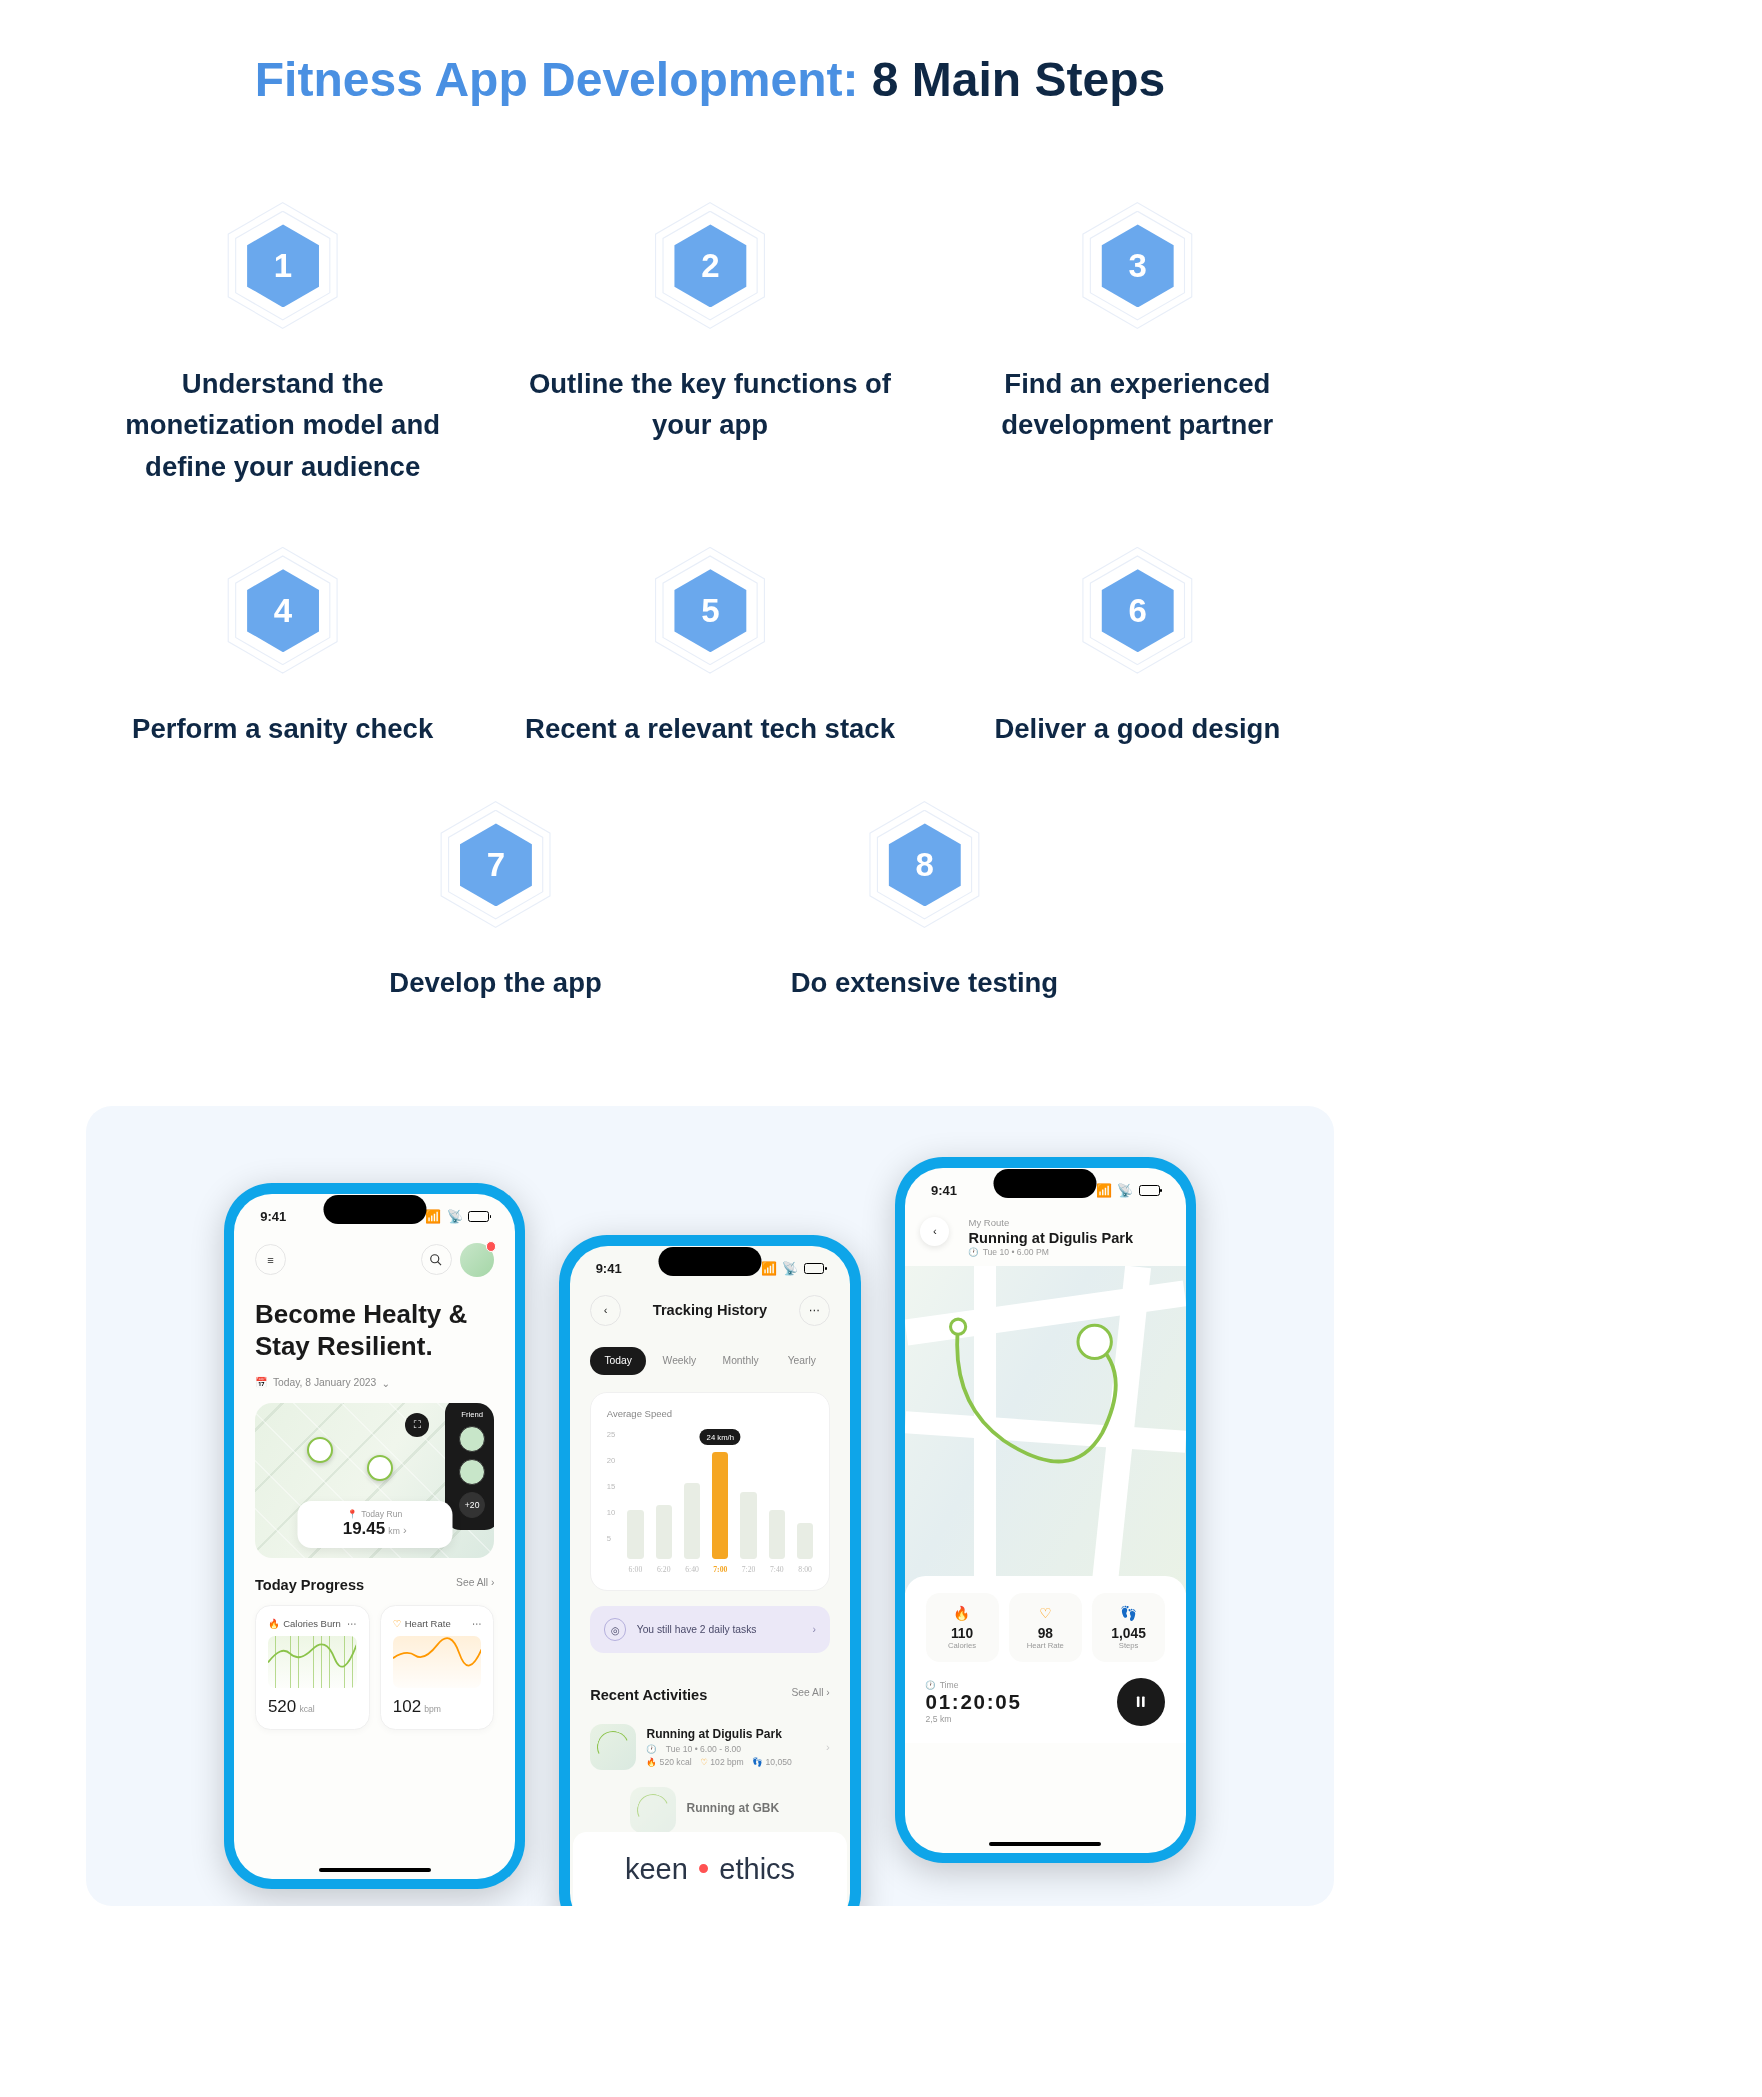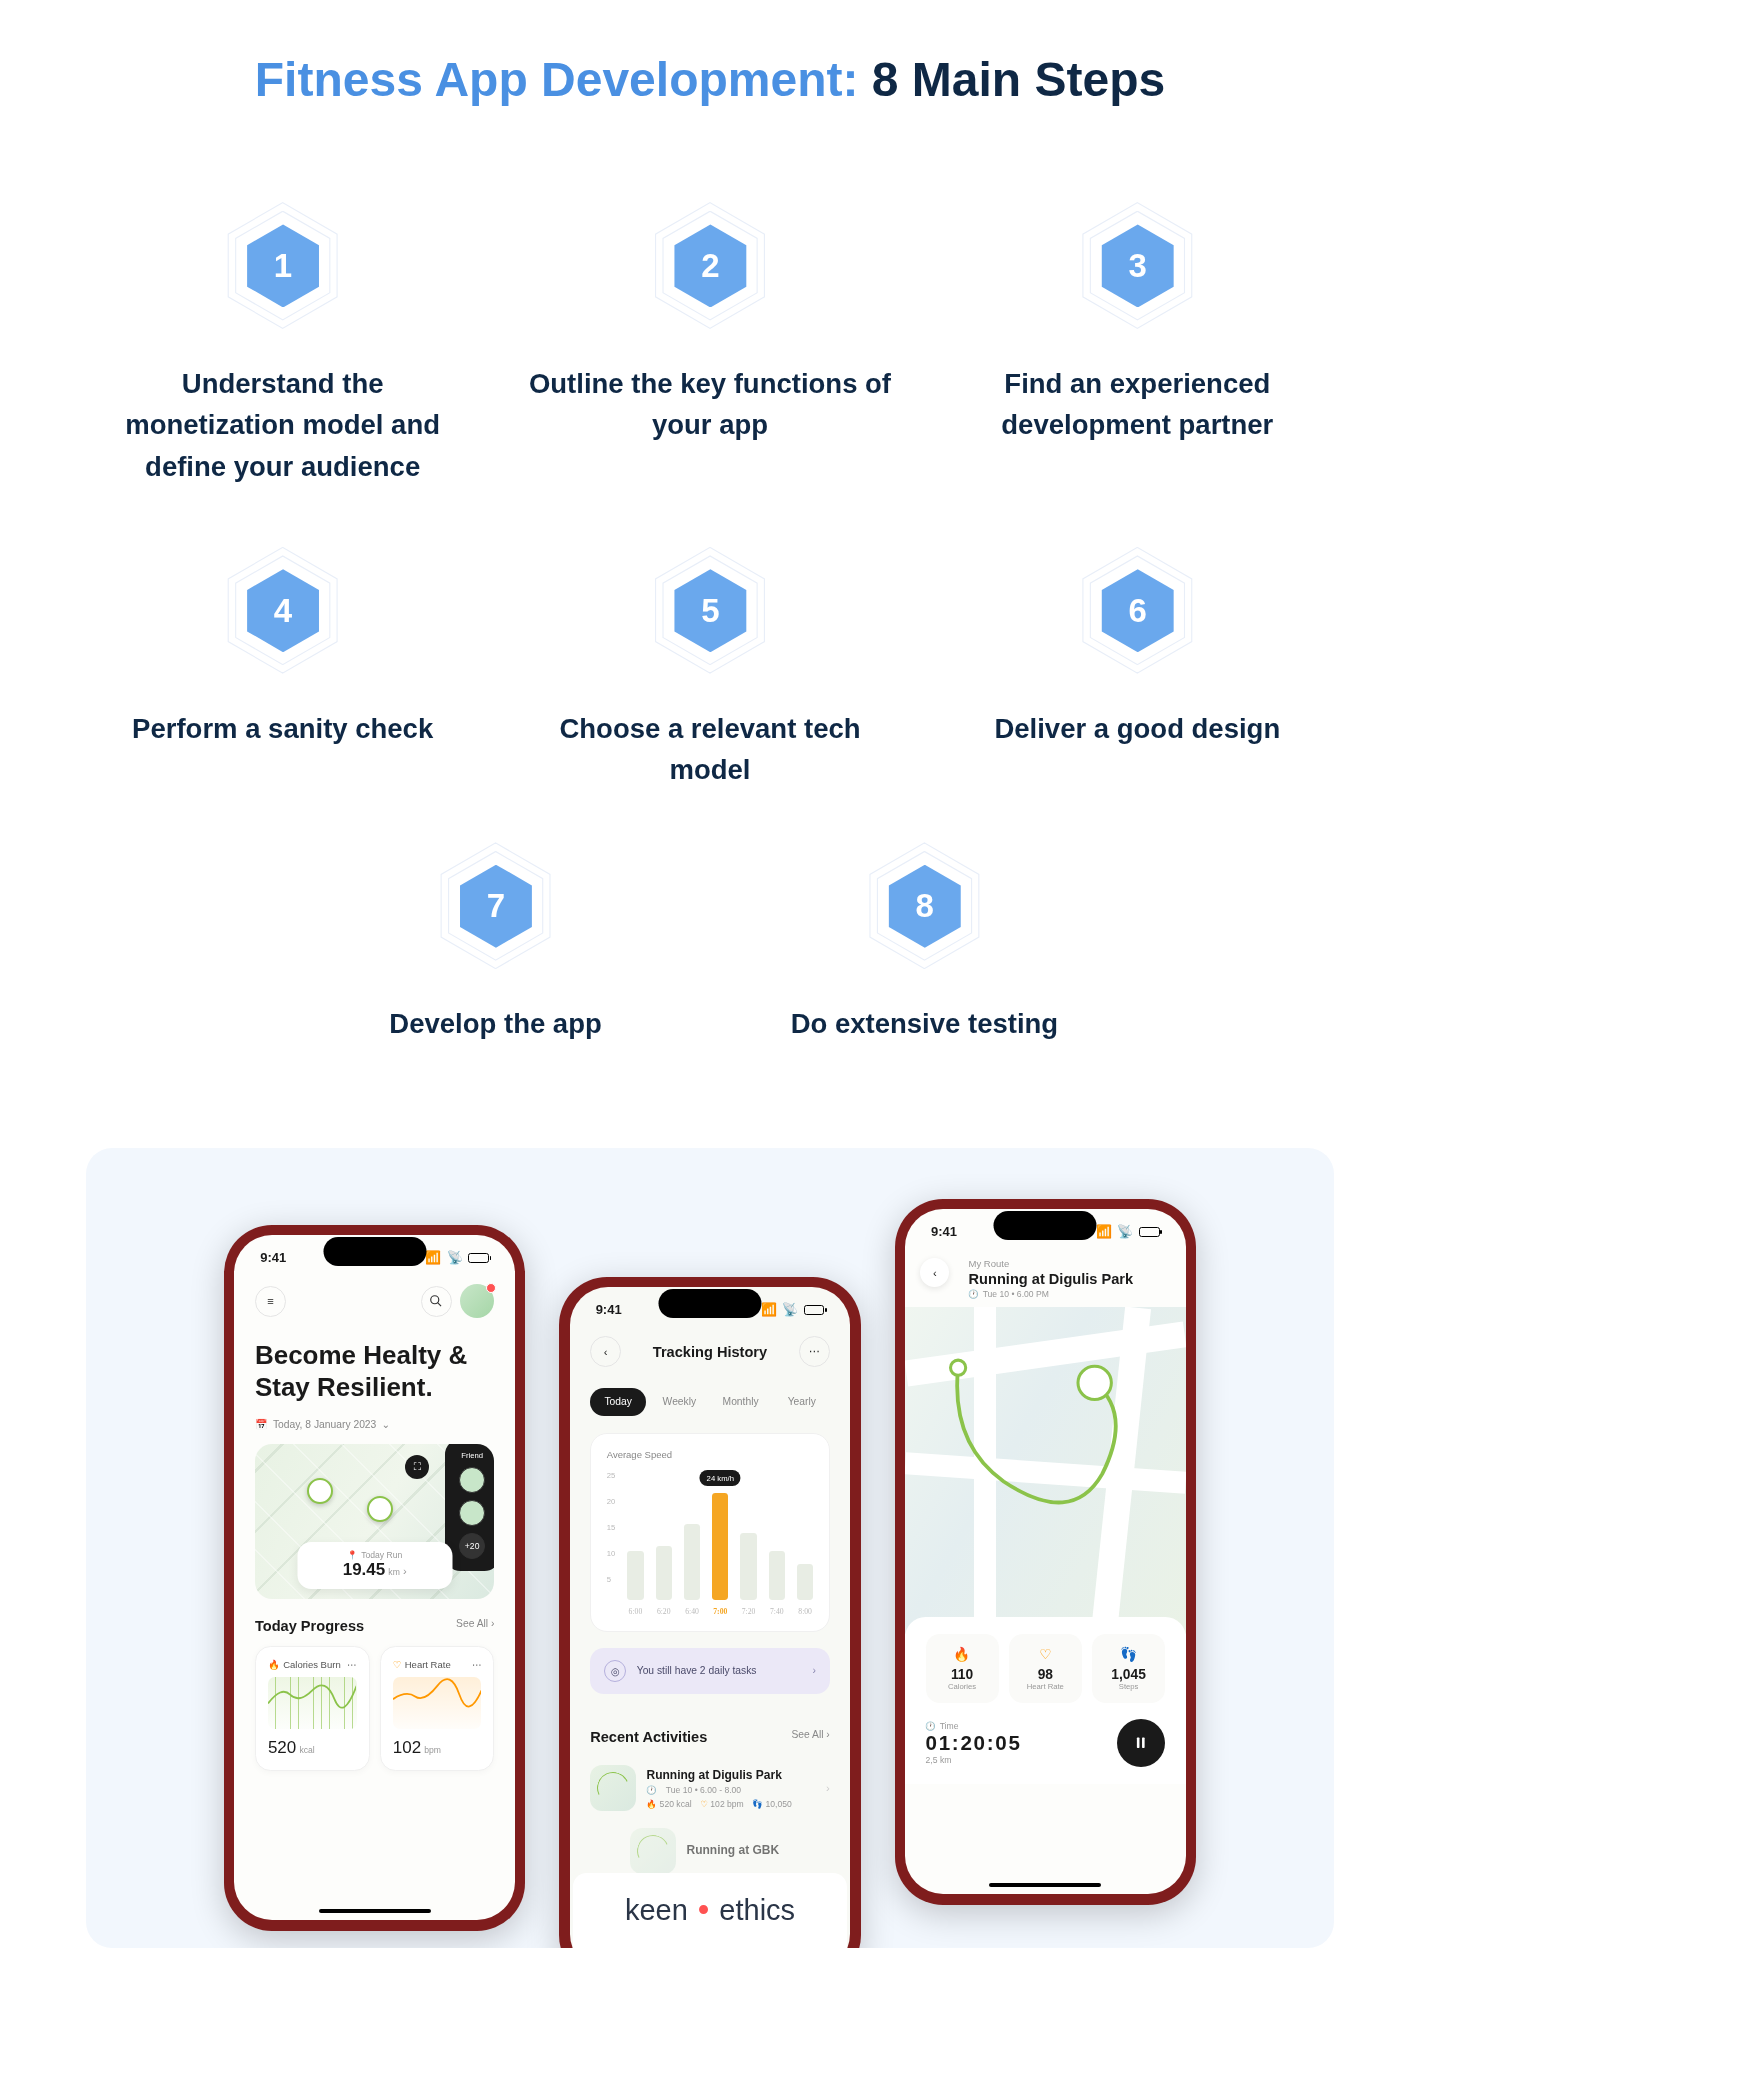--- a/index.html
+++ b/index.html
@@ -16,21 +16,21 @@
     .hex-mid { width: 110px; height: 110px; top: 8.6px; left: 8.6px; }
     .hex-core { position: absolute; width: 83px; height: 83px; top: 22.4px; left: 22.4px; background: #6aa8ed; display: flex; align-items: center; justify-content: center; color: #fff; font-size: 33px; font-weight: 700; }
     
     .hex-ring { clip-path: polygon(50% 0%, 93.3% 25%, 93.3% 75%, 50% 100%, 6.7% 75%, 6.7% 25%); border: none; background: #e8eef8; }
     .hex-ring::after { content:''; position:absolute; inset:1.3px; background:#fff; clip-path: polygon(50% 0%, 93.3% 25%, 93.3% 75%, 50% 100%, 6.7% 75%, 6.7% 25%); }
     .hex-core { clip-path: polygon(50% 0%, 93.3% 25%, 93.3% 75%, 50% 100%, 6.7% 75%, 6.7% 25%); z-index: 2; }
     .step-label { font-size: 27.5px; font-weight: 700; color: #0f2845; line-height: 1.5; max-width: 370px; }
     .row2 { display: grid; grid-template-columns: repeat(2, 1fr); gap: 34px; width: 66%; margin: 0 auto 103px; }
     
     .mockup-section { background: #f2f7fd; border-radius: 26px; padding: 77px 138px 0; display: flex; justify-content: center; align-items: flex-start; gap: 34px; position: relative; overflow: hidden; height: 800px; }
-    .phone { background: #7f1d1d; border-radius: 48px; padding: 10.3px; position: relative; box-shadow: 0 8.6px 34px rgba(0,0,0,0.2); }
+    .phone { background: #0ea5e9; border-radius: 48px; padding: 10.3px; position: relative; box-shadow: 0 8.6px 34px rgba(0,0,0,0.2); }
     .phone1 { width: 341px; height: 706px; margin-top: 0; }
     .phone2 { width: 341px; height: 706px; margin-top: 52px; }
     .phone3 { width: 341px; height: 706px; margin-top: -26px; }
     .screen { background: #fdfdfb; width: 100%; height: 100%; border-radius: 38px; overflow: hidden; position: relative; font-size: 11.2px; color: #1a1a1a; }
     .screen2 { background: #f8f9f5; }
     .notch { position: absolute; top: 12px; left: 50%; transform: translateX(-50%); width: 103px; height: 29px; background: #000; border-radius: 15.5px; z-index: 10; }
     .status-bar { display: flex; justify-content: space-between; padding: 15.5px 26px 6.9px; font-weight: 600; font-size: 13px; }
     .status-icons { display: flex; gap: 5.2px; align-items: center; }
     .batt { width: 20.6px; height: 10.3px; border: 1.3px solid #000; border-radius: 2.6px; position: relative; }
     .batt::after { content:''; position:absolute; right:-3.4px; top:2.6px; width:1.7px; height:3.4px; background:#000; border-radius:0.9px;}
@@ -158,21 +158,21 @@
         <div class="hex-core">4</div>
         </div>
       <div class="step-label">Perform a sanity check</div>
     </div>
     <div class="step">
       <div class="hex-wrapper">
           <div class="hex-ring hex-outer"></div>
           <div class="hex-ring hex-mid"></div>
         <div class="hex-core">5</div>
         </div>
-      <div class="step-label">Choose a relevant tech model</div>
+      <div class="step-label">Recent a relevant tech stack</div>
     </div>
     <div class="step">
       <div class="hex-wrapper">
           <div class="hex-ring hex-outer"></div>
           <div class="hex-ring hex-mid"></div>
         <div class="hex-core">6</div>
         </div>
       <div class="step-label">Deliver a good design</div>
     </div>
   </div>

